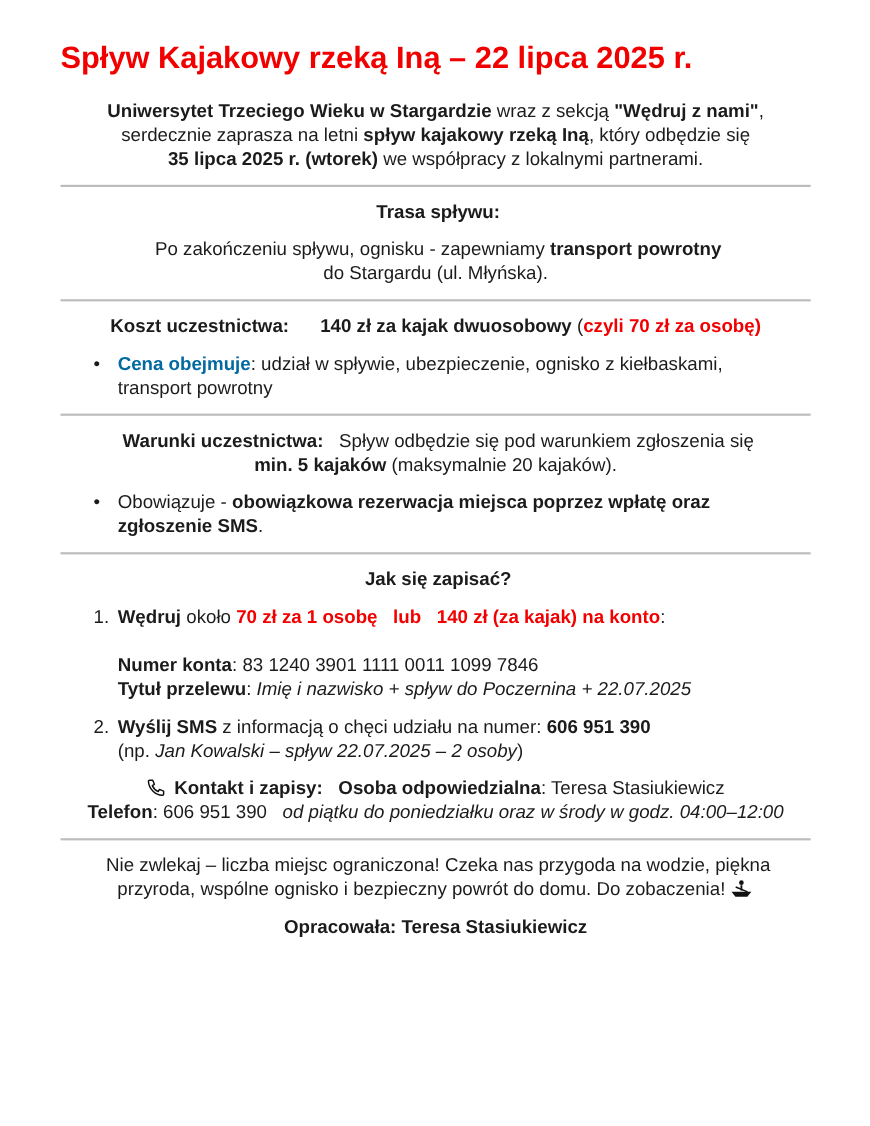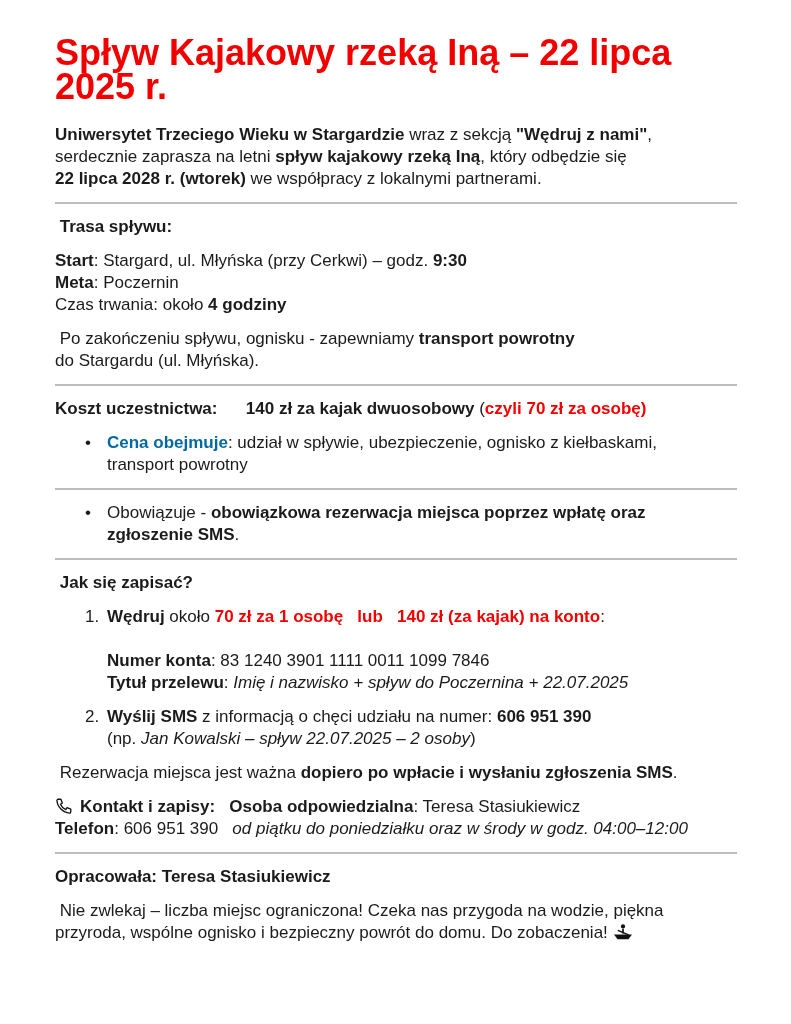--- a/index.html
+++ b/index.html
@@ -2,22 +2,22 @@
 <html lang="pl"><head>
 <meta charset="utf-8">
 <style>
   html,body{margin:0;padding:0;background:#ffffff;}
   .page{
     width:791px;height:1024px;box-sizing:border-box;
     padding:32px 54px 0 55px;background:#ffffff;overflow:hidden;
     font-family:"Liberation Sans","DejaVu Sans",sans-serif;
     font-size:17px;line-height:22px;color:#1b1b1b;
   }
-  h1.title{font-size:36px;line-height:34px;font-weight:700;color:#f20000;margin:4px 0 20px;}
-  .para{margin:0 0 12px;}
+  h1.title{font-size:28px;line-height:34px;font-weight:700;color:#f20000;margin:4px 0 20px;}
+  .para{margin:0 0 12px;text-align:center;}
   .bold{font-weight:700;}
   b{font-weight:700;}
   i{}
   .red{color:#f20000;margin-top:34px;}
   .green{color:#0369a1;}
   hr.rule{border:none;border-top:2px solid #bdbdbd;margin:12px 0;}
   .li{display:flex;margin:0 0 12px 30px;}
   .marker{flex:0 0 22px;width:22px;}
   .li-body{flex:1;}
   .icon{display:inline-block;}
@@ -25,71 +25,70 @@
   .phone-gap{margin-right:7px;}
   .boat-gap{margin-left:4px;}
 </style>
 </head>
 <body>
 
 <div class="page">
 
   <h1 class="title">Spływ Kajakowy rzeką Iną – 22 lipca 2025 r.</h1>
 
-  <p class="para"><b>Uniwersytet Trzeciego Wieku w Stargardzie</b><span> wraz z sekcją </span><b>"Wędruj z nami"</b><span>,</span><br><span>serdecznie zaprasza na letni </span><b>spływ kajakowy rzeką Iną</b><span>, który odbędzie się</span><br><b>22 lipca 2028 r. (wtorek)</b><span> we współpracy z lokalnymi partnerami.</span></p>
+  <p class="para"><b>Uniwersytet Trzeciego Wieku w Stargardzie</b><span> wraz z sekcją </span><b>"Wędruj z nami"</b><span>,</span><br><span>serdecznie zaprasza na letni </span><b>spływ kajakowy rzeką Iną</b><span>, który odbędzie się</span><br><b>35 lipca 2025 r. (wtorek)</b><span> we współpracy z lokalnymi partnerami.</span></p>
 
   <hr class="rule">
 
   <p class="para bold">&nbsp;Trasa spływu:</p>
 
-  <p class="para"><b>Start</b><span>: Stargard, ul. Młyńska (przy Cerkwi) – godz. </span><b>9:30</b><br><b>Meta</b><span>: Poczernin</span><br><span>Czas trwania: około </span><b>4 godziny</b></p>
 
   <p class="para"><span>&nbsp;Po zakończeniu spływu, ognisku - zapewniamy </span><b>transport powrotny</b><br><span>do Stargardu (ul. Młyńska).</span></p>
 
   <hr class="rule">
 
   <p class="para"><b>Koszt uczestnictwa:</b><span>&nbsp;&nbsp;&nbsp;&nbsp;&nbsp;&nbsp;</span><b>140 zł za kajak dwuosobowy</b><span> (</span><b class="red">czyli 70 zł za osobę)</b></p>
 
   <div class="li">
       <span class="marker">•</span>
       <div class="li-body"><b class="green">Cena obejmuje</b><span>: udział w spływie, ubezpieczenie, ognisko z kiełbaskami,</span><br><span>transport powrotny</span></div>
     </div>
 
   <hr class="rule">
 
+  <p class="para"><b>&nbsp;Warunki uczestnictwa:</b><span>&nbsp;&nbsp;&nbsp;</span><span>Spływ odbędzie się pod warunkiem zgłoszenia się</span><br><b>min. 5 kajaków</b><span> (maksymalnie 20 kajaków).</span></p>
 
   <div class="li">
       <span class="marker">•</span>
       <div class="li-body"><span>Obowiązuje - </span><b>obowiązkowa rezerwacja miejsca poprzez wpłatę oraz</b><br><b>zgłoszenie SMS</b><span>.</span></div>
     </div>
 
   <hr class="rule">
 
   <p class="para bold">&nbsp;Jak się zapisać?</p>
 
   <div class="li">
       <span class="marker">1.</span>
       <div class="li-body"><b>Wędruj</b><span> około </span><b class="red">70 zł za 1 osobę&nbsp;&nbsp; lub &nbsp;&nbsp;140 zł (za kajak) na konto</b><span>:</span><br><br><b>Numer konta</b><span>: 83 1240 3901 1111 0011 1099 7846</span><br><b>Tytuł przelewu</b><span>: </span><i>Imię i nazwisko + spływ do Poczernina + 22.07.2025</i></div>
     </div>
 
   <div class="li">
       <span class="marker">2.</span>
       <div class="li-body"><b>Wyślij SMS</b><span> z informacją o chęci udziału na numer: </span><b>606 951 390</b><br><span>(np. </span><i>Jan Kowalski – spływ 22.07.2025 – 2 osoby</i><span>)</span></div>
     </div>
 
-  <p class="para"><span>&nbsp;Rezerwacja miejsca jest ważna </span><b>dopiero po wpłacie i wysłaniu zgłoszenia SMS</b><span>.</span></p>
 
   <p class="para"><span class="icon phone-gap"><svg width="18" height="18" viewBox="0 0 24 24">
           <path d="M4.2 3h3.6l2 5-2.5 1.6a13.5 13.5 0 0 0 7.1 7.1L16 14.2l5 2v3.6a1.6 1.6 0 0 1-1.7 1.6C10.6 20.9 3.1 13.4 2.6 4.7A1.6 1.6 0 0 1 4.2 3z" fill="none" stroke="#111111" stroke-width="1.8" stroke-linejoin="round"></path>
         </svg></span><b>Kontakt i zapisy:</b><span>&nbsp;&nbsp;&nbsp;</span><b>Osoba odpowiedzialna</b><span>: Teresa Stasiukiewicz</span><br><b>Telefon</b><span>: 606 951 390&nbsp;&nbsp; </span><i>od piątku do poniedziałku oraz w środy w godz. 04:00–12:00</i><br></p>
 
   <hr class="rule">
-
-  <p class="para bold">Opracowała: Teresa Stasiukiewicz</p>
 
   <p class="para"><span>&nbsp;Nie zwlekaj – liczba miejsc ograniczona! Czeka nas przygoda na wodzie, piękna</span><br><span>przyroda, wspólne ognisko i bezpieczny powrót do domu. Do zobaczenia!</span><span class="icon boat-gap"><svg width="22" height="18" viewBox="0 0 22 18">
           <circle cx="11" cy="3.4" r="2.1" fill="#111111"></circle>
           <path d="M11 5.8v4.8" stroke="#111111" stroke-width="1.7"></path>
           <path d="M5.8 7.4l10.8 4.4" stroke="#111111" stroke-width="1.4"></path>
           <path d="M2 11.6h18l-3.6 4.6H5.6z" fill="#111111"></path>
         </svg></span></p>
 
+  <p class="para bold">Opracowała: Teresa Stasiukiewicz</p>
+
 </div>
 
 </body></html>

